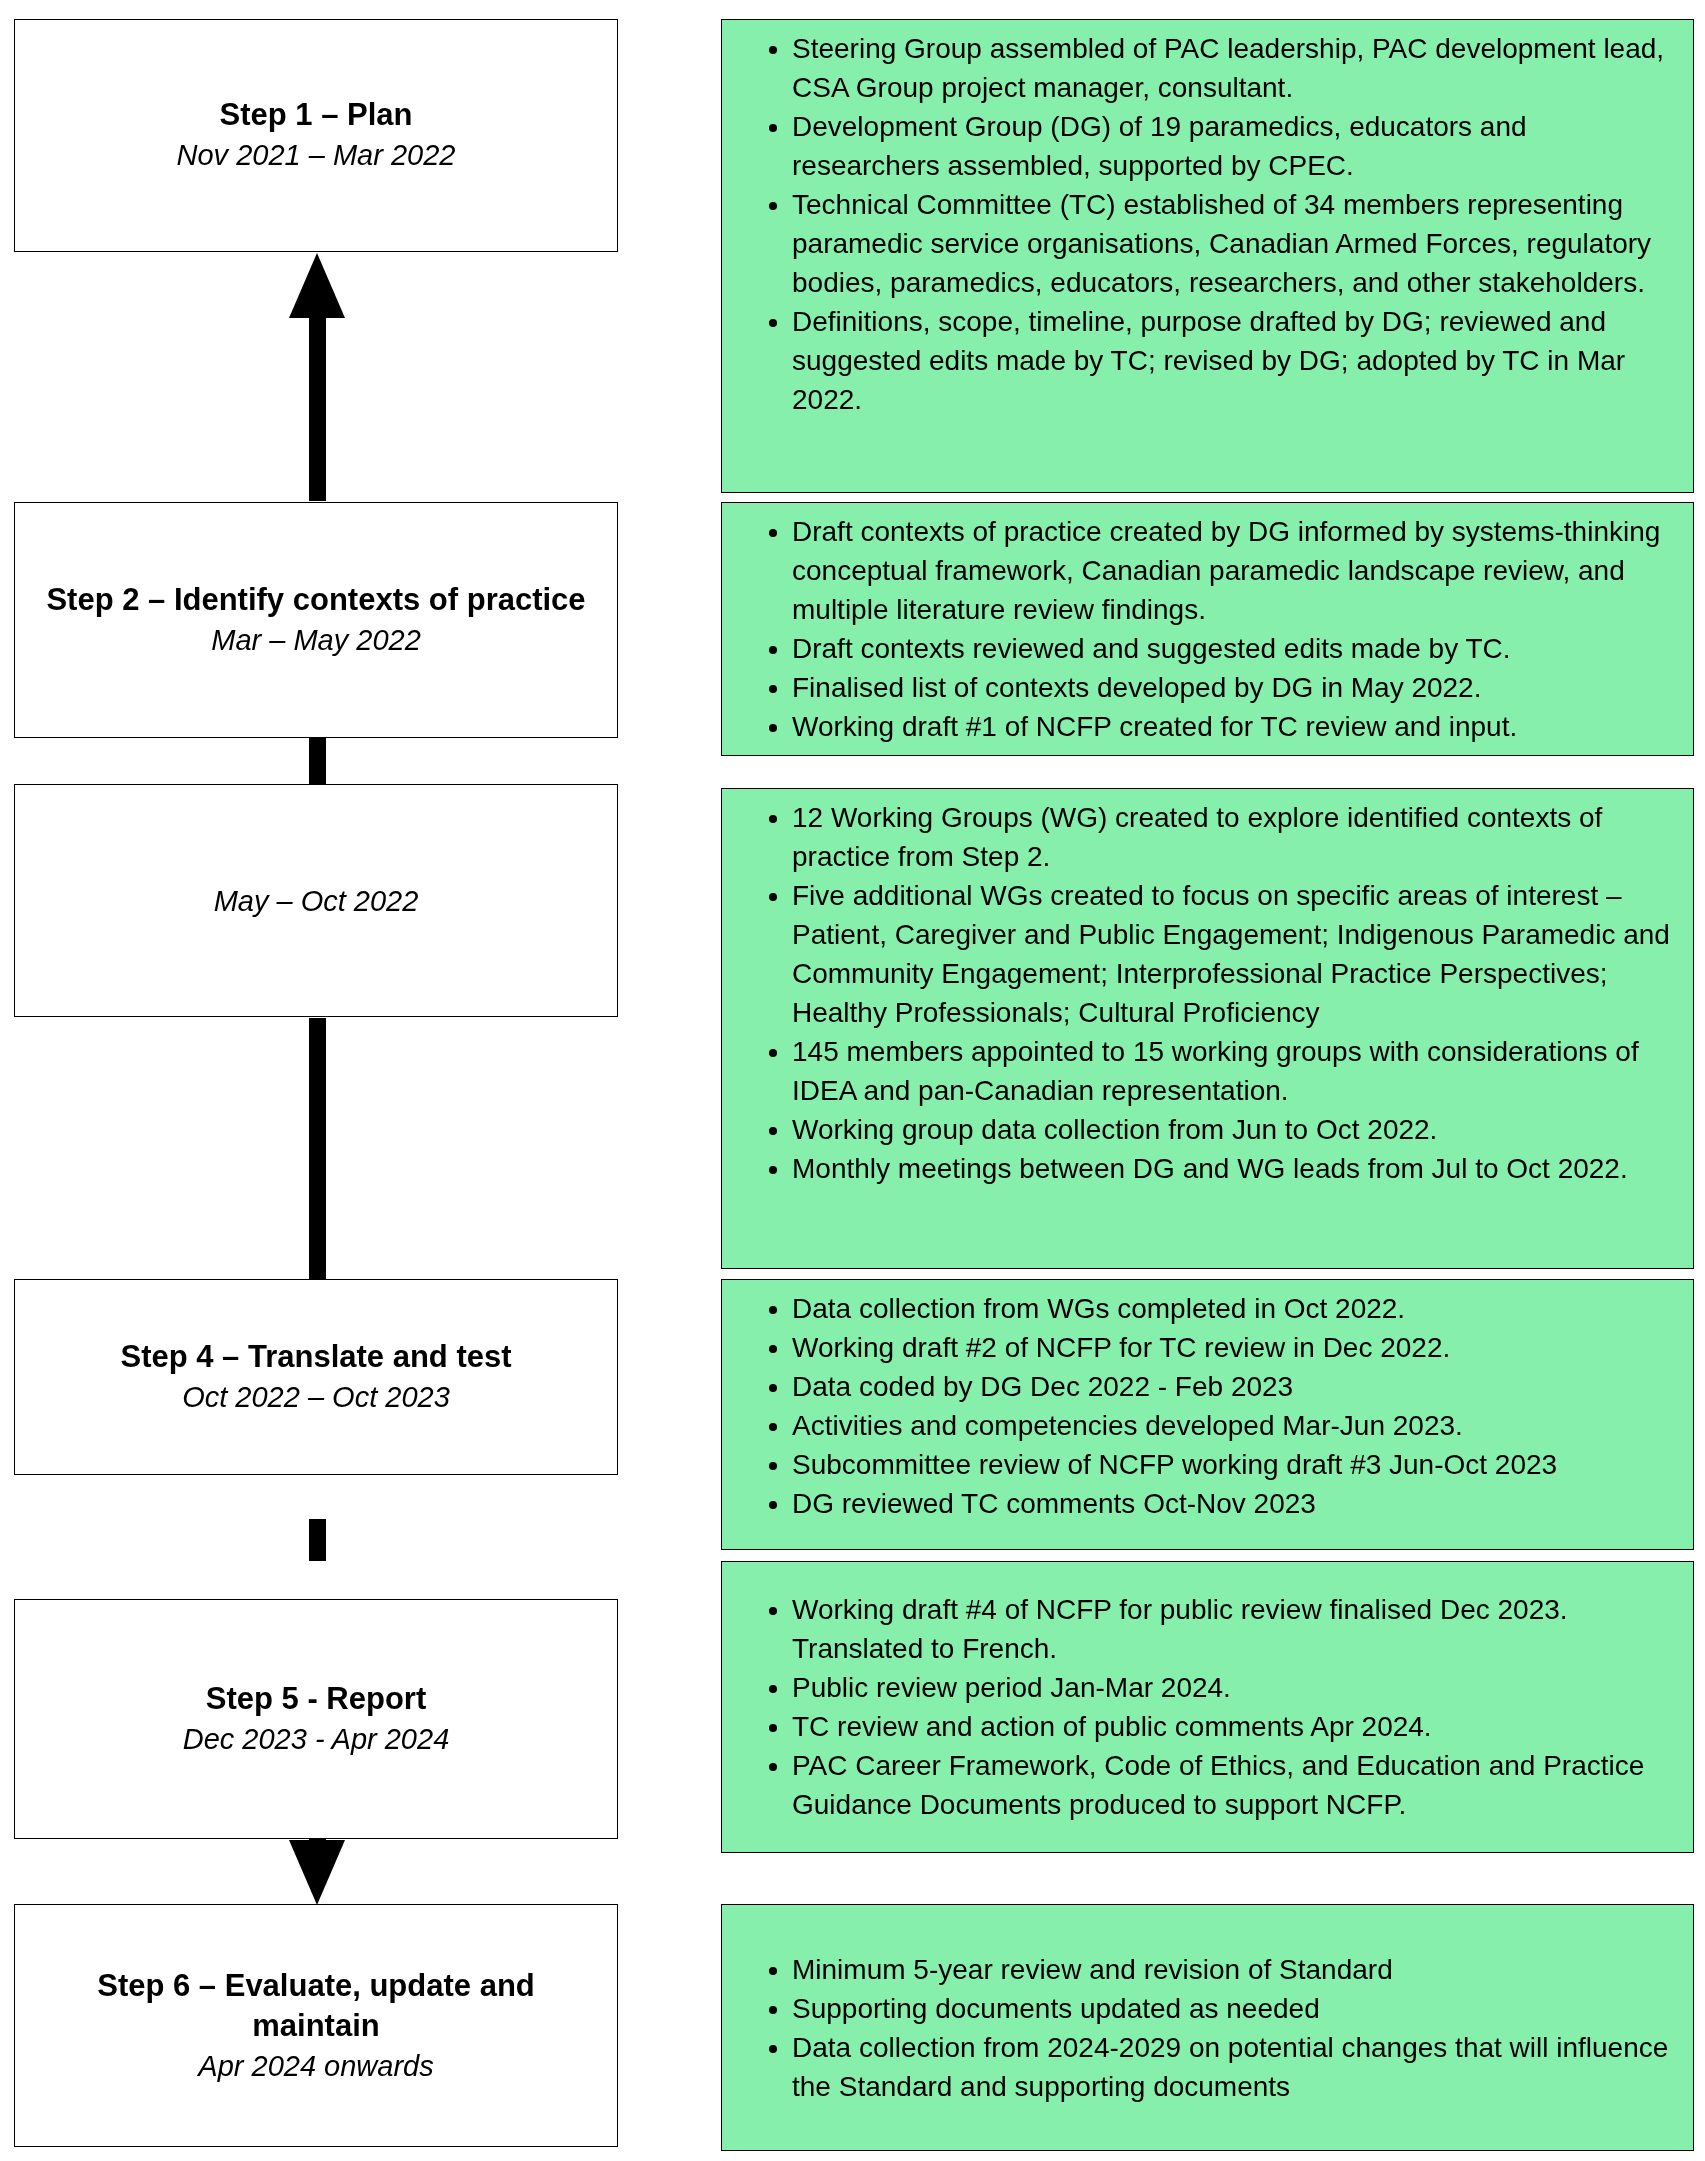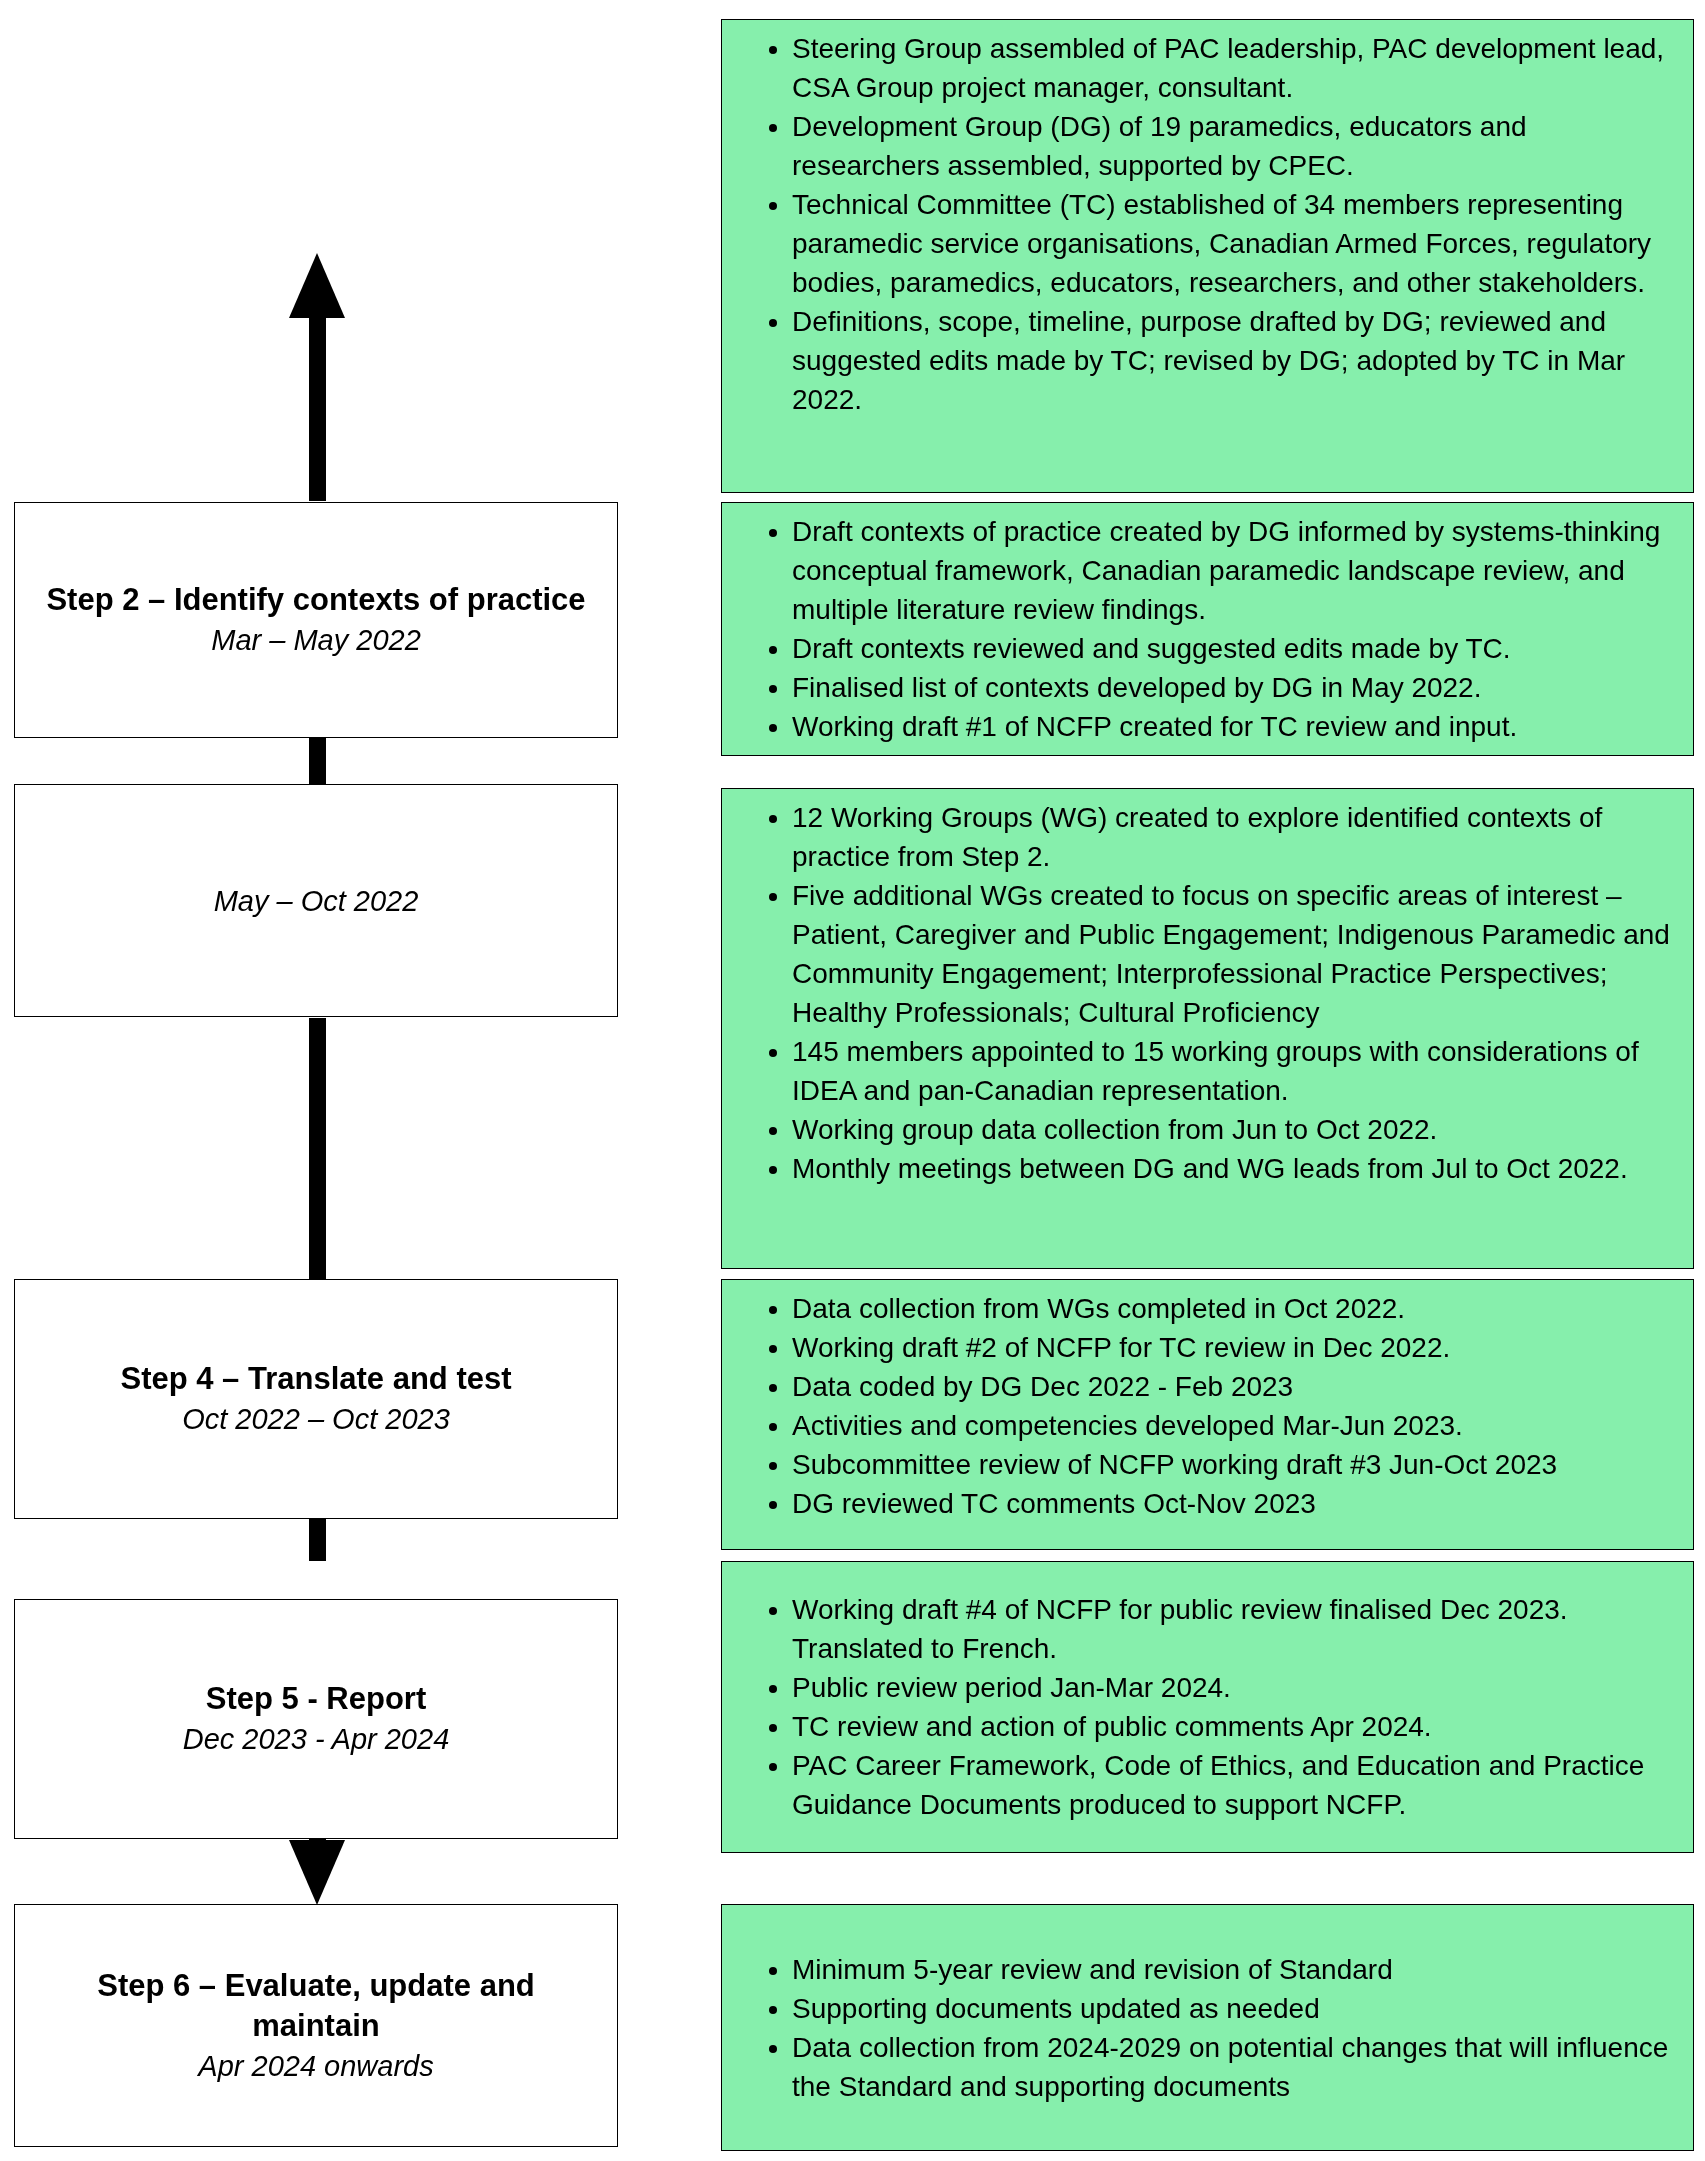--- a/index.html
+++ b/index.html
@@ -95,20 +95,24 @@
 <div id="canvas">
 
   <div class="arrow-up" style="top:253px"></div>
   <div class="shaft" style="top:316px;height:185px"></div>
   <div class="shaft" style="top:737px;height:47px"></div>
   <div class="shaft" style="top:1018px;height:261px"></div>
   <div class="shaft" style="top:1519px;height:42px"></div>
   <div class="shaft" style="top:1802px;height:41px"></div>
   <div class="arrow-down" style="top:1840px"></div>
 
+  <div class="step-box" style="top:18.7px;height:233px">
+    <div class="step-title">Step 1 – Plan</div>
+    <div class="step-date">Nov 2021 – Mar 2022</div>
+  </div>
   <div class="detail-box" style="top:18.7px;height:474px">
     <ul class="bullets">
       <li>Steering Group assembled of PAC leadership, PAC development lead, CSA Group project manager, consultant.</li>
       <li>Development Group (DG) of 19 paramedics, educators and researchers assembled, supported by CPEC.</li>
       <li>Technical Committee (TC) established of 34 members representing paramedic service organisations, Canadian Armed Forces, regulatory bodies, paramedics, educators, researchers, and other stakeholders.</li>
       <li>Definitions, scope, timeline, purpose drafted by DG; reviewed and suggested edits made by TC; revised by DG; adopted by TC in Mar 2022.</li>
     </ul>
   </div>
 
   <div class="step-box" style="top:502px;height:236px">
@@ -130,21 +134,21 @@
   <div class="detail-box" style="top:788px;height:481px">
     <ul class="bullets">
       <li>12 Working Groups (WG) created to explore identified contexts of practice from Step 2.</li>
       <li>Five additional WGs created to focus on specific areas of interest – Patient, Caregiver and Public Engagement; Indigenous Paramedic and Community Engagement; Interprofessional Practice Perspectives; Healthy Professionals; Cultural Proficiency</li>
       <li>145 members appointed to 15 working groups with considerations of IDEA and pan-Canadian representation.</li>
       <li>Working group data collection from Jun to Oct 2022.</li>
       <li>Monthly meetings between DG and WG leads from Jul to Oct 2022.</li>
     </ul>
   </div>
 
-  <div class="step-box" style="top:1279px;height:240px">
+  <div class="step-box" style="top:1279px;height:196px">
     <div class="step-title">Step 4 – Translate and test</div>
     <div class="step-date">Oct 2022 – Oct 2023</div>
   </div>
   <div class="detail-box" style="top:1279px;height:271px">
     <ul class="bullets">
       <li>Data collection from WGs completed in Oct 2022.</li>
       <li>Working draft #2 of NCFP for TC review in Dec 2022.</li>
       <li>Data coded by DG Dec 2022 - Feb 2023</li>
       <li>Activities and competencies developed Mar-Jun 2023.</li>
       <li>Subcommittee review of NCFP working draft #3 Jun-Oct 2023</li>

